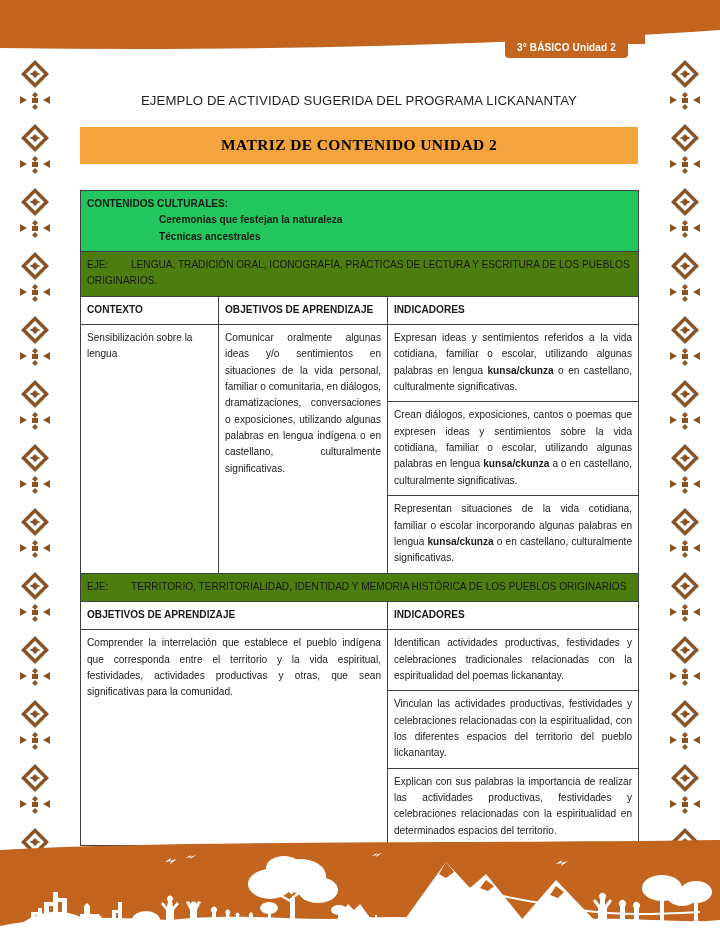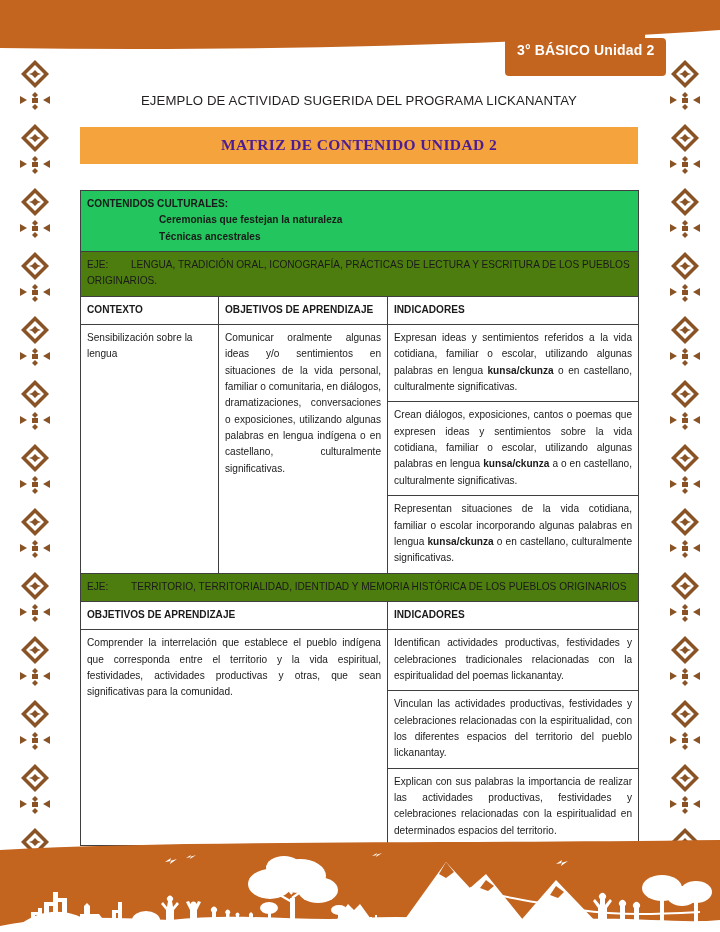--- a/index.html
+++ b/index.html
@@ -11,42 +11,42 @@
     overflow:hidden;
   }
 
   
   #top-band{position:absolute;top:0;left:0;width:720px;height:58px;overflow:hidden;}
   #top-band svg{display:block;}
 
   #badge{
     position:absolute;top:38px;left:505px;
     background:#c3641f;color:#ffffff;
-    font-size:14px;font-weight:bold;
-    padding:4px 12px 18px 12px;border-radius:4px;
+    font-size:10px;font-weight:bold;
+    padding:4px 12px 5px 12px;border-radius:4px;
     letter-spacing:.15px;white-space:nowrap;
   }
 
   .side-strip{position:absolute;top:58px;width:34px;height:800px;}
   #strip-left{left:18px;}
   #strip-right{left:668px;}
 
   #bottom-art{position:absolute;left:0;bottom:0;width:720px;height:92px;overflow:hidden;}
   #bottom-art svg{display:block;}
 
   
   #doc{position:absolute;left:80px;top:93px;width:558px;}
 
   #doc-title{
     text-align:center;font-size:13.2px;color:#231f20;
     letter-spacing:.1px;margin:0 0 19px 0;white-space:nowrap;
   }
 
   #matrix-banner{
-    background:#f5a33c;color:#4c1d95;
+    background:#f5a33c;color:#000000;
     text-align:center;font-weight:bold;font-size:15.5px;
     font-family:"Liberation Serif", serif;
     letter-spacing:.4px;
     padding:9px 0 10px 0;margin:0 0 26px 0;
   }
 
   table{border-collapse:collapse;width:558px;table-layout:fixed;}
   td{
     border:1px solid #3f3f3f;
     vertical-align:top;

